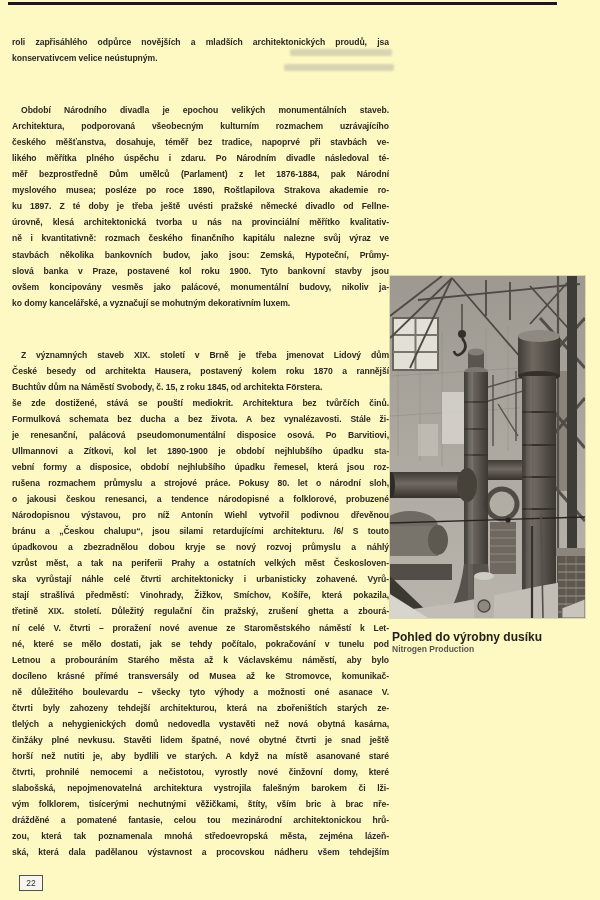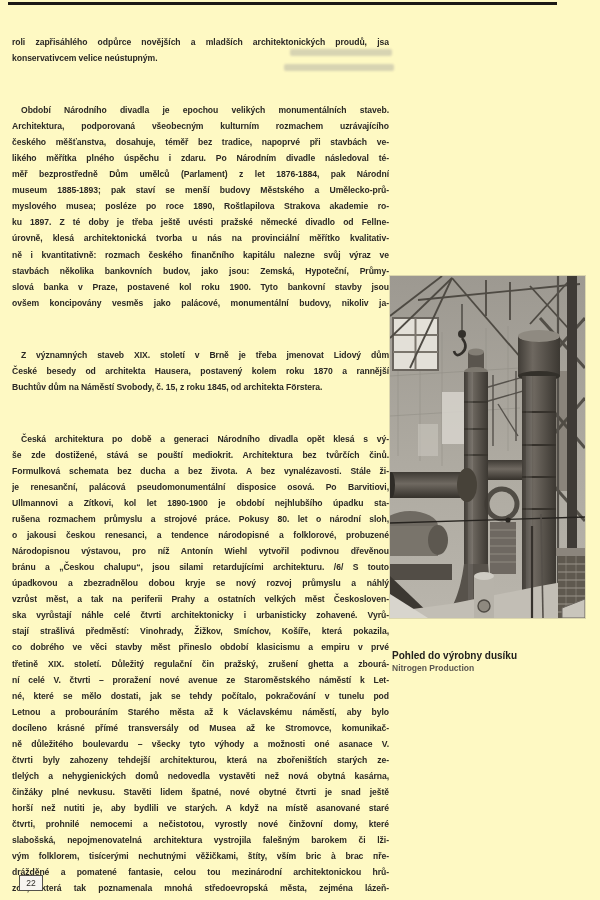--- a/index.html
+++ b/index.html
@@ -28,21 +28,21 @@
   .tl.pend { text-align:left; }
   .tl.pend::after { content:none; }
   .tl.ind { text-indent:9px;margin-top:36px; }
 
   
   .figure { position:absolute; left:390px; top:276px; width:195px; height:342px;
             box-shadow:0 0 0 1px rgba(120,116,108,.25); overflow:hidden; }
   .figure svg { display:block; width:100%; height:100%; }
 
   .caption { position:absolute; left:392px; top:631px; width:190px; }
-  .caption .cs { font-size:10px; font-weight:bold; color:#23211d; line-height:12px;margin-top:19px; }
+  .caption .cs { font-size:12px; font-weight:bold; color:#23211d; line-height:12px; }
   .caption .en { font-size:8.5px; font-weight:bold; color:#5a564f; line-height:12px; }
 
   .pagenum-box {
     position:absolute; left:19px; top:875px; width:22px; height:14px;
     border:1px solid #55524c; text-align:center;
     font-size:8.5px; font-weight:normal; color:#2e2c28; line-height:14px;
     background:#f7f5f0;
   }
 </style>
 </head>
@@ -56,45 +56,44 @@
   <div class="ghost g2"></div>
 
   <div class="text-col">
       <div class="tl">roli zapřisáhlého odpůrce novějších a mladších architektonických proudů, jsa</div>
       <div class="tl pend">konservativcem velice neústupným.</div>
       <div class="tl ind">Období Národního divadla je epochou velikých monumentálních staveb.</div>
       <div class="tl">Architektura, podporovaná všeobecným kulturním rozmachem uzrávajícího</div>
       <div class="tl">českého měšťanstva, dosahuje, téměř bez tradice, napoprvé při stavbách ve-</div>
       <div class="tl">likého měřítka plného úspěchu i zdaru. Po Národním divadle následoval té-</div>
       <div class="tl">měř bezprostředně Dům umělců (Parlament) z let 1876-1884, pak Národní</div>
-      <div class="tl">museum 1885-1893; pak staví se menší budovy Městského a Umělecko-prů-</div>
       <div class="tl">myslového musea; posléze po roce 1890, Roštlapilova Strakova akademie ro-</div>
       <div class="tl">ku 1897. Z té doby je třeba ještě uvésti pražské německé divadlo od Fellne-</div>
       <div class="tl">úrovně, klesá architektonická tvorba u nás na provinciální měřítko kvalitativ-</div>
       <div class="tl">ně i kvantitativně: rozmach českého finančního kapitálu nalezne svůj výraz ve</div>
       <div class="tl">stavbách několika bankovních budov, jako jsou: Zemská, Hypoteční, Průmy-</div>
       <div class="tl">slová banka v Praze, postavené kol roku 1900. Tyto bankovní stavby jsou</div>
       <div class="tl">ovšem koncipovány vesměs jako palácové, monumentální budovy, nikoliv ja-</div>
+      <div class="tl pend">ko domy kancelářské, a vyznačují se mohutným dekorativním luxem.</div>
       <div class="tl ind">Z významných staveb XIX. století v Brně je třeba jmenovat Lidový dům</div>
       <div class="tl">České besedy od architekta Hausera, postavený kolem roku 1870 a rannější</div>
       <div class="tl pend">Buchtův dům na Náměstí Svobody, č. 15, z roku 1845, od architekta Förstera.</div>
-      <div class="tl ind">Česká architektura po době a generaci Národního divadla opět klesá s vý-</div>
       <div class="tl">še zde dostižené, stává se pouští mediokrit. Architektura bez tvůrčích činů.</div>
       <div class="tl">Formulková schemata bez ducha a bez života. A bez vynalézavosti. Stále ži-</div>
       <div class="tl">je renesanční, palácová pseudomonumentální disposice osová. Po Barvitiovi,</div>
       <div class="tl">Ullmannovi a Zítkovi, kol let 1890-1900 je období nejhlubšího úpadku sta-</div>
+      <div class="tl">vební formy a disposice, období nejhlubšího úpadku řemesel, která jsou roz-</div>
       <div class="tl">rušena rozmachem průmyslu a strojové práce. Pokusy 80. let o národní sloh,</div>
       <div class="tl">o jakousi českou renesanci, a tendence národopisné a folklorové, probuzené</div>
       <div class="tl">Národopisnou výstavou, pro níž Antonín Wiehl vytvořil podivnou dřevěnou</div>
       <div class="tl">bránu a „Českou chalupu“, jsou silami retardujícími architekturu. /6/ S touto</div>
       <div class="tl">úpadkovou a zbezradnělou dobou kryje se nový rozvoj průmyslu a náhlý</div>
       <div class="tl">vzrůst měst, a tak na periferii Prahy a ostatních velkých měst Českosloven-</div>
       <div class="tl">ska vyrůstají náhle celé čtvrti architektonicky i urbanisticky zohavené. Vyrů-</div>
       <div class="tl">stají strašlivá předměstí: Vinohrady, Žižkov, Smíchov, Košíře, která pokazila,</div>
-      <div class="tl">co dobrého ve věci stavby měst přineslo období klasicismu a empiru v prvé</div>
       <div class="tl">třetině XIX. století. Důležitý regulační čin pražský, zrušení ghetta a zbourá-</div>
       <div class="tl">ní celé V. čtvrti – proražení nové avenue ze Staroměstského náměstí k Let-</div>
       <div class="tl">né, které se mělo dostati, jak se tehdy počítalo, pokračování v tunelu pod</div>
       <div class="tl">Letnou a probouráním Starého města až k Václavskému náměstí, aby bylo</div>
       <div class="tl">docíleno krásné přímé transversály od Musea až ke Stromovce, komunikač-</div>
       <div class="tl">ně důležitého boulevardu – všecky tyto výhody a možnosti oné asanace V.</div>
       <div class="tl">čtvrti byly zahozeny tehdejší architekturou, která na zbořeništích starých ze-</div>
       <div class="tl">tlelých a nehygienických domů nedovedla vystavěti než nová obytná kasárna,</div>
       <div class="tl">činžáky plné nevkusu. Stavěti lidem špatné, nové obytné čtvrti je snad ještě</div>
       <div class="tl">horší než nutiti je, aby bydlili ve starých. A když na místě asanované staré</div>

